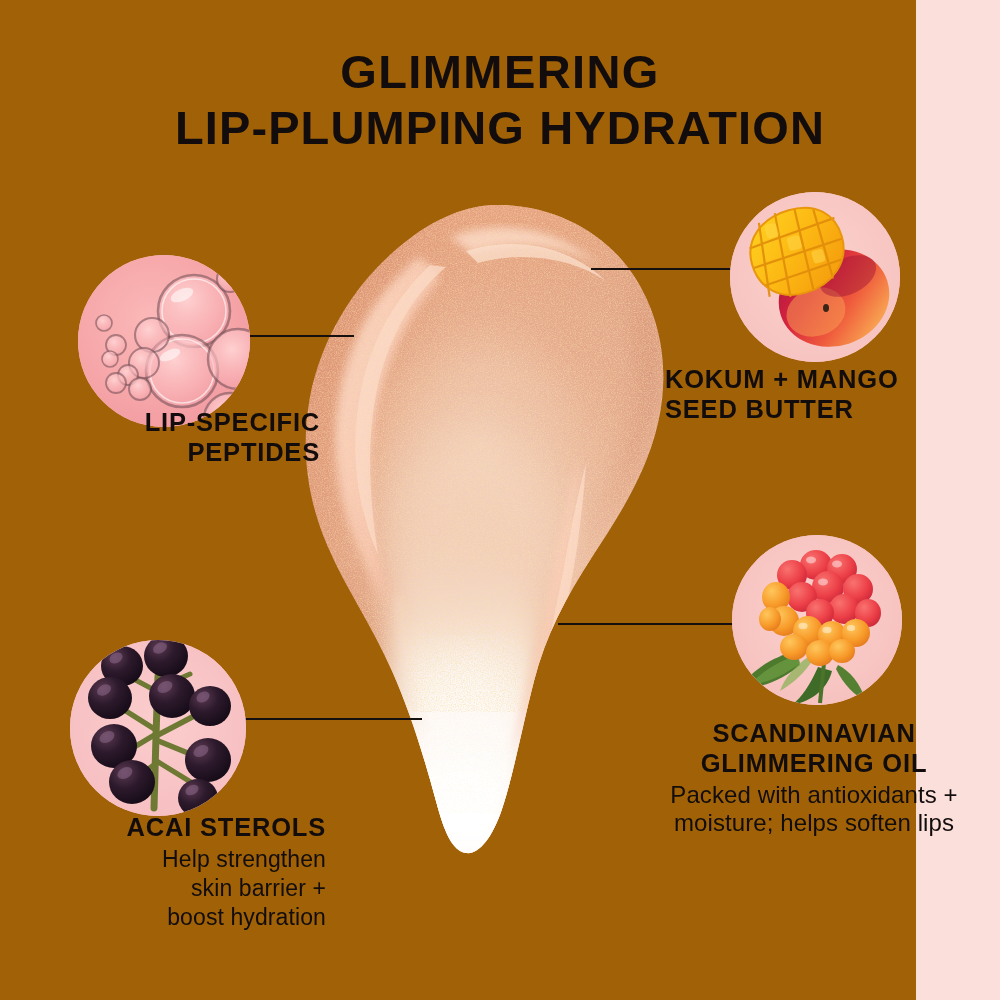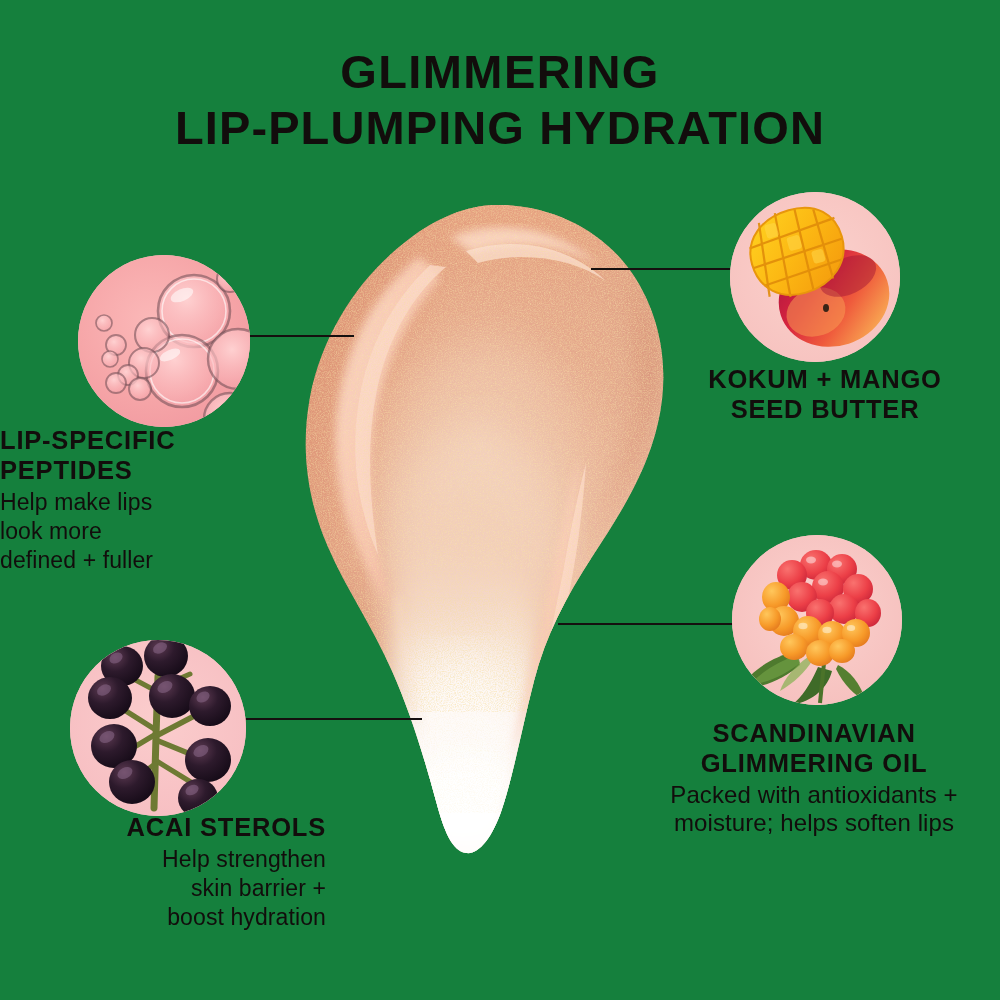--- a/index.html
+++ b/index.html
@@ -11,23 +11,23 @@
     width: 1000px;
     height: 1000px;
     overflow: hidden;
     font-family: "Liberation Sans", sans-serif;
     background: #fbdfdb;
     -webkit-font-smoothing: antialiased;
   }
 
   .poster {
     position: relative;
-    width: 1000px;
+    width: 916px;
     height: 1000px;
-    background: #15803d;
+    background: #a16207;
   }
 
   
   .title-block {
     position: absolute;
     top: 44px;
     left: 0;
     width: 1000px;
     text-align: center;
     color: #120d0c;
@@ -90,22 +90,22 @@
   }
   .callout .c-body {
     font-weight: 400;
     font-size: 23px;
     line-height: 29px;
     letter-spacing: 0.1px;
     margin: 3px 0 0 0;
     white-space: pre-line;
   }
 
-  .callout-peptides { left: 0px;   top: 425px;  width: 320px; text-align: left; }
-  .callout-mango    { left: 665px; top: 364px;  width: 320px; text-align: center; }
+  .callout-peptides { left: 0px;   top: 407px;  width: 320px; text-align: right; }
+  .callout-mango    { left: 665px; top: 364px;  width: 320px; }
   .callout-cloud    { left: 628px; top: 718px;  width: 372px; text-align: center; }
   .callout-acai     { left: 0px;   top: 812px;  width: 326px; text-align: right; }
 
   .callout-cloud .c-body { font-size: 24px; line-height: 28px; }
 </style>
 </head>
 <body>
 
 <div class="poster">
 
@@ -445,23 +445,20 @@
         <ellipse cx="131" cy="111" rx="8" ry="5.4" transform="rotate(-28 131 111)"></ellipse>
         <ellipse cx="55" cy="133" rx="8" ry="5.4" transform="rotate(-28 55 133)"></ellipse>
         <ellipse cx="122" cy="150" rx="7" ry="4.8" transform="rotate(-28 122 150)"></ellipse>
       </g>
     </svg>
   </div>
 
   <div class="callout callout-peptides">
     <p class="c-title">LIP-SPECIFIC
 PEPTIDES</p>
-    <p class="c-body">Help make lips
-look more
-defined + fuller</p>
   </div>
 
   <div class="callout callout-mango">
     <p class="c-title">KOKUM + MANGO
 SEED BUTTER</p>
   </div>
 
   <div class="callout callout-cloud">
     <p class="c-title">SCANDINAVIAN
 GLIMMERING OIL</p>

